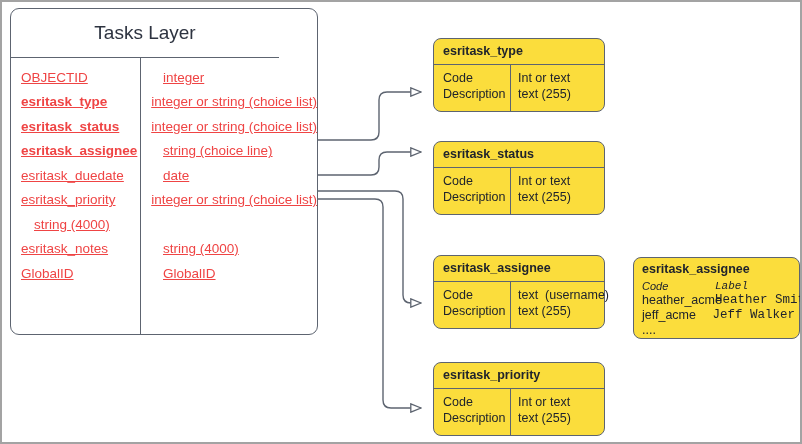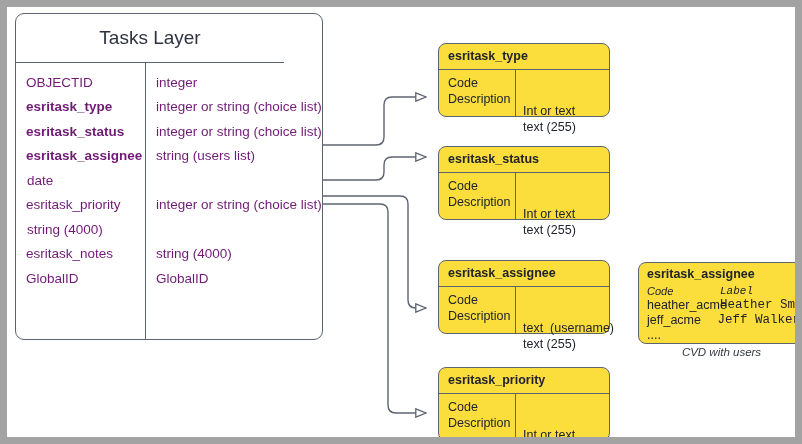--- a/index.html
+++ b/index.html
@@ -8,21 +8,21 @@
     background: #ffffff;
   }
   body {
     font-family: "Liberation Sans", sans-serif;
   }
   #canvas {
     position: relative;
     width: 802px;
     height: 444px;
     background: #ffffff;
-    border: 7px solid #a3a3a3;
+    border: 2px solid #a3a3a3;
     box-sizing: border-box;
     overflow: hidden;
   }
   #wires {
     position: absolute;
     left: 0;
     top: 0;
     width: 802px;
     height: 444px;
     pointer-events: none;
@@ -71,31 +71,33 @@
     position: absolute;
     left: 0;
     top: 56px;
     width: 100%;
   }
   .row {
     display: flex;
     height: 24.5px;
     align-items: center;
     font-size: 13.5px;
-    color: #701a75;
+    color: #ef4444;
+    text-decoration: underline;
   }
   .row .fname {
     width: 129px;
     padding-left: 10px;
     box-sizing: border-box;
     white-space: nowrap;
   }
   .row .ftype {
     padding-left: 11px;
     white-space: nowrap;
+    margin-left: 12px;
   }
   .row.bold .fname { font-weight: bold; }
 
   
   .ybox {
     position: absolute;
     background: #fbdd3c;
     border: 1.6px solid #5d6470;
     border-radius: 8px;
     box-sizing: border-box;
@@ -128,21 +130,21 @@
     border-left: 1.6px solid #5d6470;
   }
   .ybox .ycell {
     position: absolute;
     font-size: 12.5px;
     color: #20242c;
     line-height: 16px;
     white-space: pre;
   }
   .ybox .ycell.left  { left: 9px;  top: 31px; }
-  .ybox .ycell.right { left: 84px; top: 31px; margin-top: 28px; }
+  .ybox .ycell.right { left: 84px; top: 31px; }
 
   
   .cvdbox {
     position: absolute;
     left: 631px;
     top: 255px;
     width: 167px;
     height: 82px;
     background: #fbdd3c;
     border: 1.6px solid #5d6470;
@@ -218,23 +220,24 @@
         <div class="row bold">
           <div class="fname">esritask_type</div>
           <div class="ftype">integer or string (choice list)</div>
         </div>
         <div class="row bold">
           <div class="fname">esritask_status</div>
           <div class="ftype">integer or string (choice list)</div>
         </div>
         <div class="row bold">
           <div class="fname">esritask_assignee</div>
-          <div class="ftype">string (users list)</div>
-        </div>
-        <div class="row">
+          <div class="ftype">string (choice line)</div>
+        </div>
+        <div class="row">
+          <div class="fname">esritask_duedate</div>
           <div class="ftype">date</div>
         </div>
         <div class="row">
           <div class="fname">esritask_priority</div>
           <div class="ftype">integer or string (choice list)</div>
         </div>
         <div class="row">
           <div class="ftype">string (4000)</div>
         </div>
         <div class="row">
@@ -302,15 +305,14 @@
         <div class="cvd-row">
           <div class="c1">jeff_acme</div>
           <div class="c2">Jeff Walker</div>
         </div>
         <div class="cvd-row">
           <div class="c1">....</div>
           <div class="c2"></div>
         </div>
       </div>
   </div>
-  <div class="cvd-caption">CVD with users</div>
 
 </div>
 
 </body></html>

